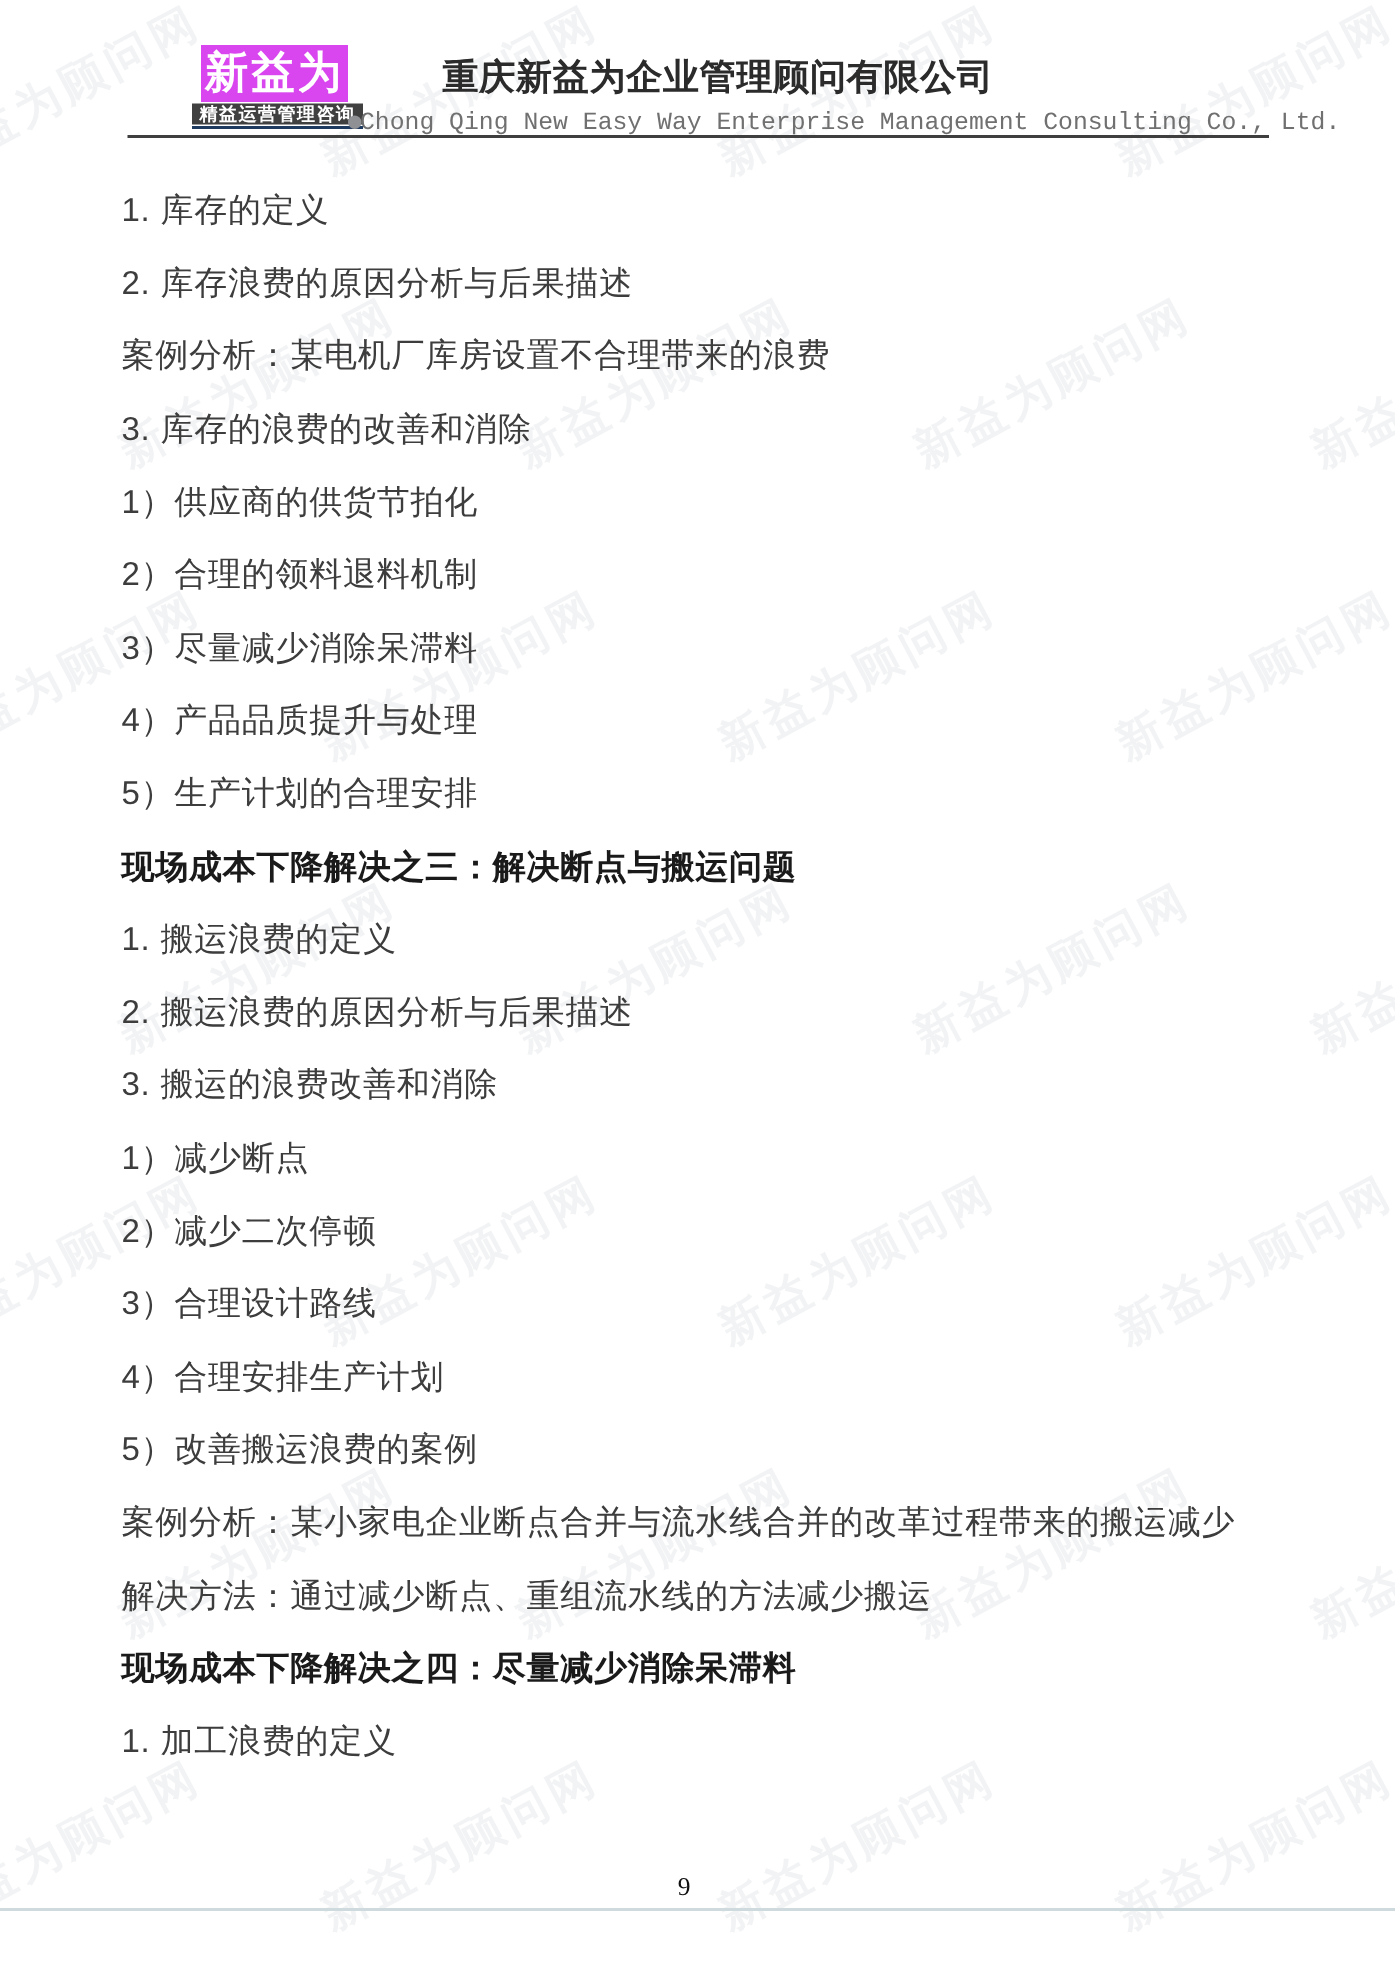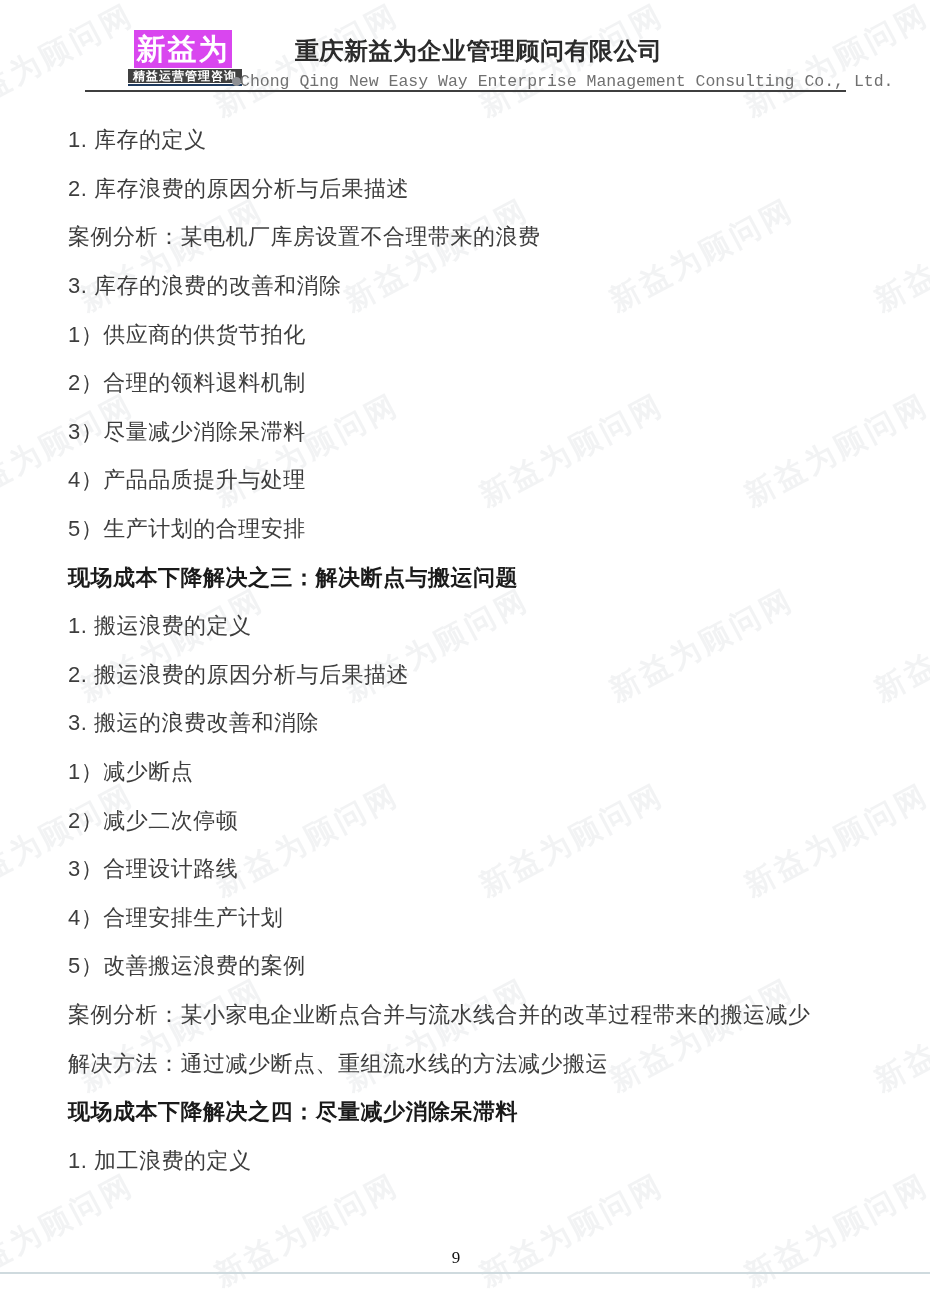--- a/index.html
+++ b/index.html
@@ -45,21 +45,21 @@
   }
   .company-en {
     position:absolute; left:240px; top:72px; width:480px;
     text-align:center;
     font-family:Liberation Mono, monospace;
     font-size:16.5px; color:#707070; white-space:nowrap;
   }
   .header-rule { position:absolute; left:85px; top:90px; width:761px; height:2px; background:#3f3f3f; }
 
   
-  .body-lines { position:absolute; left:68px; top:116px; right:40px; }
+  .body-lines { position:absolute; left:81px; top:116px; right:40px; }
   .line {
     height:48.6px; display:flex; align-items:center;
     font-size:22px; letter-spacing:0.5px;
     color:#3d3d3d; white-space:nowrap;
   }
   .line.heading { font-weight:bold; color:#1a1a1a; }
 
   
   .page-number {
     position:absolute; left:0; top:1248px; width:912px;

